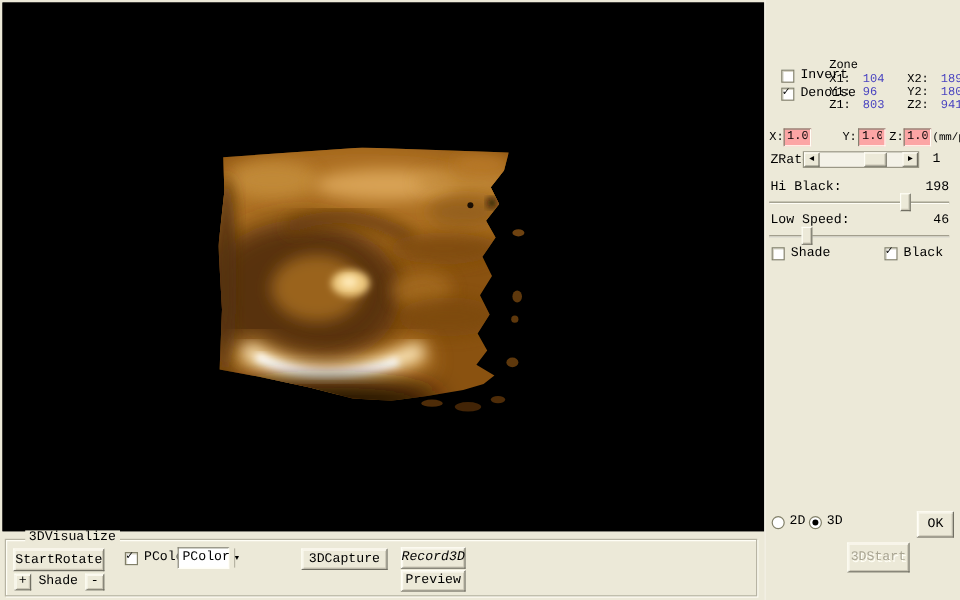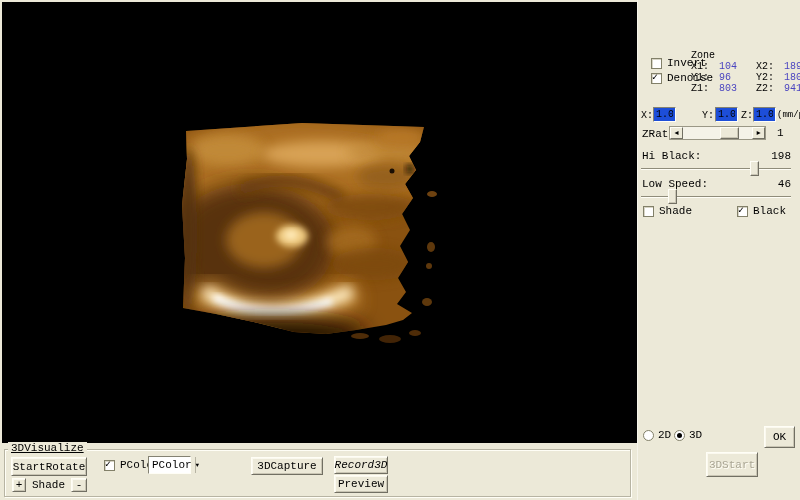--- a/index.html
+++ b/index.html
@@ -20,21 +20,21 @@
 
   .btn { position:absolute; background:#ece9d8; border:1px solid; border-color:#fffef6 #716f63 #716f63 #fffef6; box-shadow:inset 1px 1px 0 #fbf9ef, inset -1px -1px 0 #c9c5b4; display:flex; align-items:center; justify-content:center; font-family:inherit; font-size:11px; color:#000; cursor:default; }
   .btn.disabled { color:#a9a593; text-shadow:1px 1px 0 #fffef6;margin-top:28px; }
 
   .checkbox { position:absolute; width:11px; height:11px; background:#fff; border:1px solid #828069; box-shadow:inset 1px 1px 0 #d8d5c6; }
   .checkbox .check { position:absolute; left:0; top:-2px; font-size:10px; font-weight:bold; line-height:11px; color:#000; }
 
   .radio { position:absolute; width:11px; height:11px; background:#fff; border:1px solid #828069; border-radius:50%; }
   .radio.sel::after { content:""; position:absolute; left:2px; top:2px; width:5px; height:5px; background:#000; border-radius:50%; }
 
-  .tfield { position:absolute; background:#1d4ed8; border:1px solid; border-color:#848272 #fffef6 #fffef6 #848272; font-family:inherit; font-size:10px; padding:1px 2px; color:#000; }
+  .tfield { position:absolute; background:#fca5a5; border:1px solid; border-color:#848272 #fffef6 #fffef6 #848272; font-family:inherit; font-size:10px; padding:1px 2px; color:#000; }
 
   .track { position:absolute; height:2px; background:#8f8c7a; border-bottom:1px solid #fffef6; }
   .thumb { position:absolute; width:9px; height:15px; background:#ece9d8; border:1px solid; border-color:#fffef6 #716f63 #716f63 #fffef6; box-shadow:inset -1px -1px 0 #c9c5b4; }
 
   .scrollbar { position:absolute; height:14px; background:#f4f2e8; border:1px solid #9a9786; }
   .sb-btn { position:absolute; top:0; width:13px; height:12px; background:#ece9d8; border:1px solid; border-color:#fffef6 #716f63 #716f63 #fffef6; display:flex; align-items:center; justify-content:center; font-size:7px; line-height:1; }
   .sb-thumb { position:absolute; top:0; height:12px; background:#ece9d8; border:1px solid; border-color:#fffef6 #716f63 #716f63 #fffef6; box-shadow:inset -1px -1px 0 #c9c5b4; }
 
   .combo { position:absolute; background:#fff; border:1px solid; border-color:#848272 #fffef6 #fffef6 #848272; display:flex; align-items:center; }
   .combo .combo-text { flex:1; padding:0 3px; font-size:11px; }
@@ -164,21 +164,21 @@
   <span class="radio" style="left:5px; top:430px;"></span>
   <span class="lbl" style="left:20px; top:429px;">2D</span>
   <span class="radio sel" style="left:36px; top:430px;"></span>
   <span class="lbl" style="left:51px; top:429px;">3D</span>
   <button class="btn disabled" style="left:68px; top:424px; width:52px; height:25px;">3DStart</button>
   <button class="btn" style="left:126px; top:426px; width:31px; height:22px;">OK</button>
 </div>
 
 <div class="bottom-bar">
   <div class="gb" style="left:4px; top:6px; width:627px; height:48px;">
-    <div class="gb-legend" style="left:3px;text-decoration:underline;">3DVisualize</div>
+    <div class="gb-legend" style="left:16px;">3DVisualize</div>
   </div>
 
   <button class="btn" style="left:11px; top:14px; width:76px; height:19px;">StartRotate</button>
   <button class="btn" style="left:12px; top:35px; width:14px; height:14px;">+</button>
   <span class="lbl" style="left:32px; top:36px;">Shade</span>
   <button class="btn" style="left:71px; top:35px; width:16px; height:14px;">-</button>
 
   <span class="checkbox" style="left:104px; top:17px;">
       <span class="check">✓</span>
     </span>

